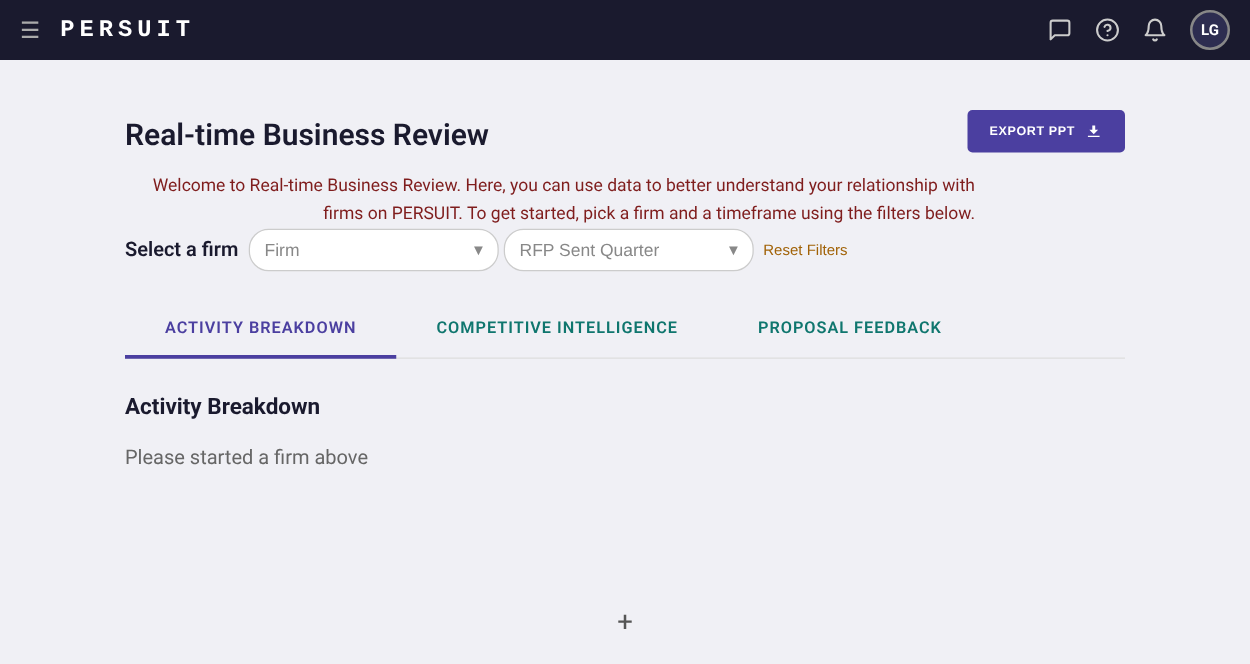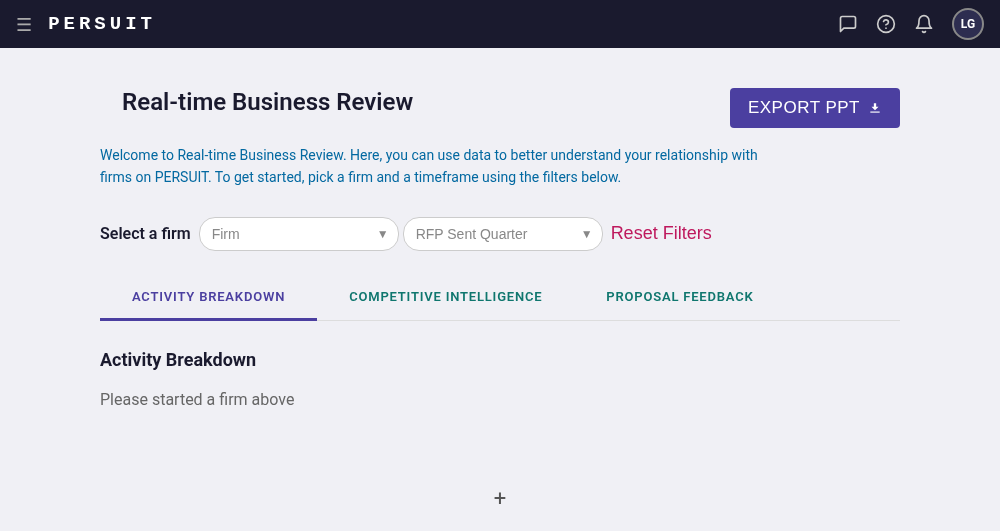--- a/index.html
+++ b/index.html
@@ -67,53 +67,52 @@
     }
 
     
     .main-content {
       padding: 40px 100px;
     }
 
     .page-header {
       display: flex;
       justify-content: space-between;
-      align-items: flex-start;
+      align-items: flex-end;
       margin-bottom: 16px;
-      margin-left: 22px;
     }
 
     .page-title {
       font-size: 24px;
       font-weight: 600;
       color: #1a1a2e;
       margin-bottom: 0;
     }
 
     .export-button {
       background: #4b3fa0;
       color: #fff;
       border: none;
       padding: 10px 18px;
       border-radius: 4px;
-      font-size: 17px;
-      font-weight: 400;
+      font-size: 10px;
+      font-weight: 700;
       cursor: pointer;
       display: flex;
       align-items: center;
       gap: 8px;
       letter-spacing: 0.5px;
     }
 
     .page-description {
       font-size: 14px;
-      color: #0369a1;
+      color: #7f1d1d;
       line-height: 1.6;
-      margin-bottom: 28px;
       max-width: 680px;
+      text-align: right;
     }
 
     
     .filter-row {
       display: flex;
       align-items: center;
       gap: 4px;
       margin-bottom: 0;
     }
     .filter-label {
@@ -142,22 +141,22 @@
       top: 50%;
       transform: translateY(-50%);
       pointer-events: none;
       color: #888;
       font-size: 12px;
     }
     .select-wrapper-quarter .filter-select {
       min-width: 200px;
     }
     .reset-filters-link {
-      color: #be185d;
-      font-size: 18px;
+      color: #a16207;
+      font-size: 12px;
       cursor: pointer;
       text-decoration: none;
       background: none;
       border: none;
       padding: 0;
       margin-left: 4px;
     }
 
     
     .tabs-container {

